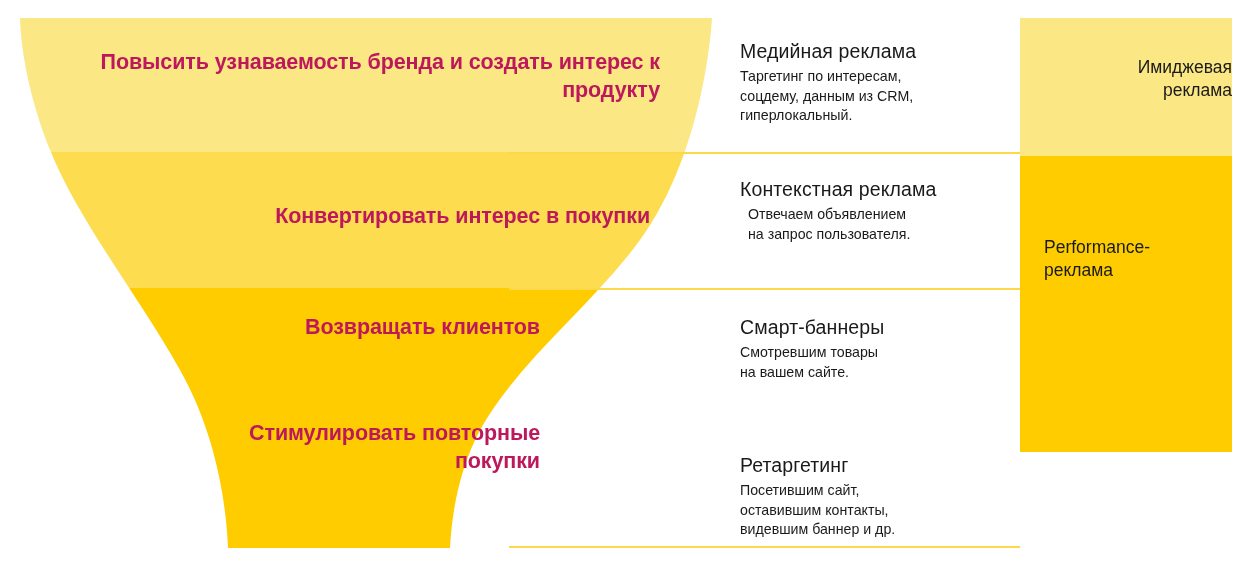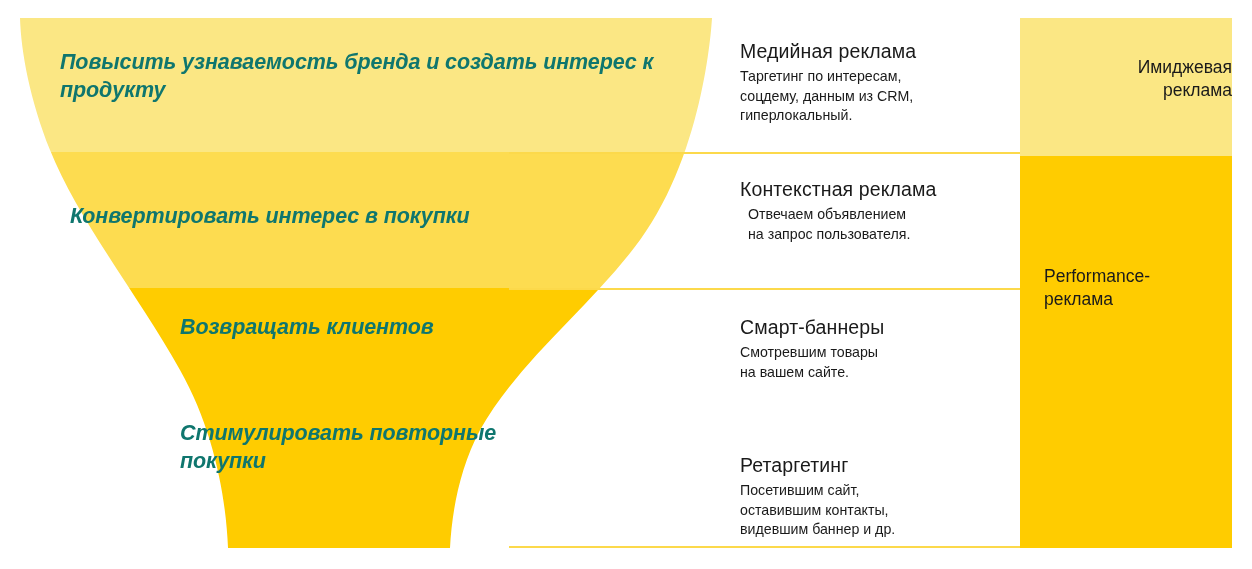--- a/index.html
+++ b/index.html
@@ -24,26 +24,25 @@
   #funnel-svg {
     position: absolute;
     left: 0;
     top: 0;
     width: 1252px;
     height: 569px;
   }
 
   .funnel-stage-text {
     position: absolute;
-    text-align: left;
+    text-align: right;
     font-weight: bold;
-    color: #0f766e;
+    color: #be185d;
     line-height: 1.28;
     letter-spacing: -0.1px;
-    font-style: italic;
   }
 
   #stage-text-awareness {
     left: 60px;
     top: 49px;
     width: 600px;
     font-size: 21.5px;
   }
   #stage-text-conversion {
     left: 70px;
@@ -127,23 +126,23 @@
   }
   #category-image {
     top: 18px;
     height: 138px;
     background: #FBE784;
     padding-top: 38px;
     text-align: right;
   }
   #category-performance {
     top: 156px;
-    height: 392px;
+    height: 296px;
     background: #FFCC00;
-    padding-top: 109px;
+    padding-top: 80px;
   }
 </style>
 </head>
 <body>
 
 <div id="canvas">
 
   <svg id="funnel-svg" viewBox="0 0 1252 569" preserveAspectRatio="none" aria-hidden="true">
     <defs>
       <clipPath id="funnel-clip">

